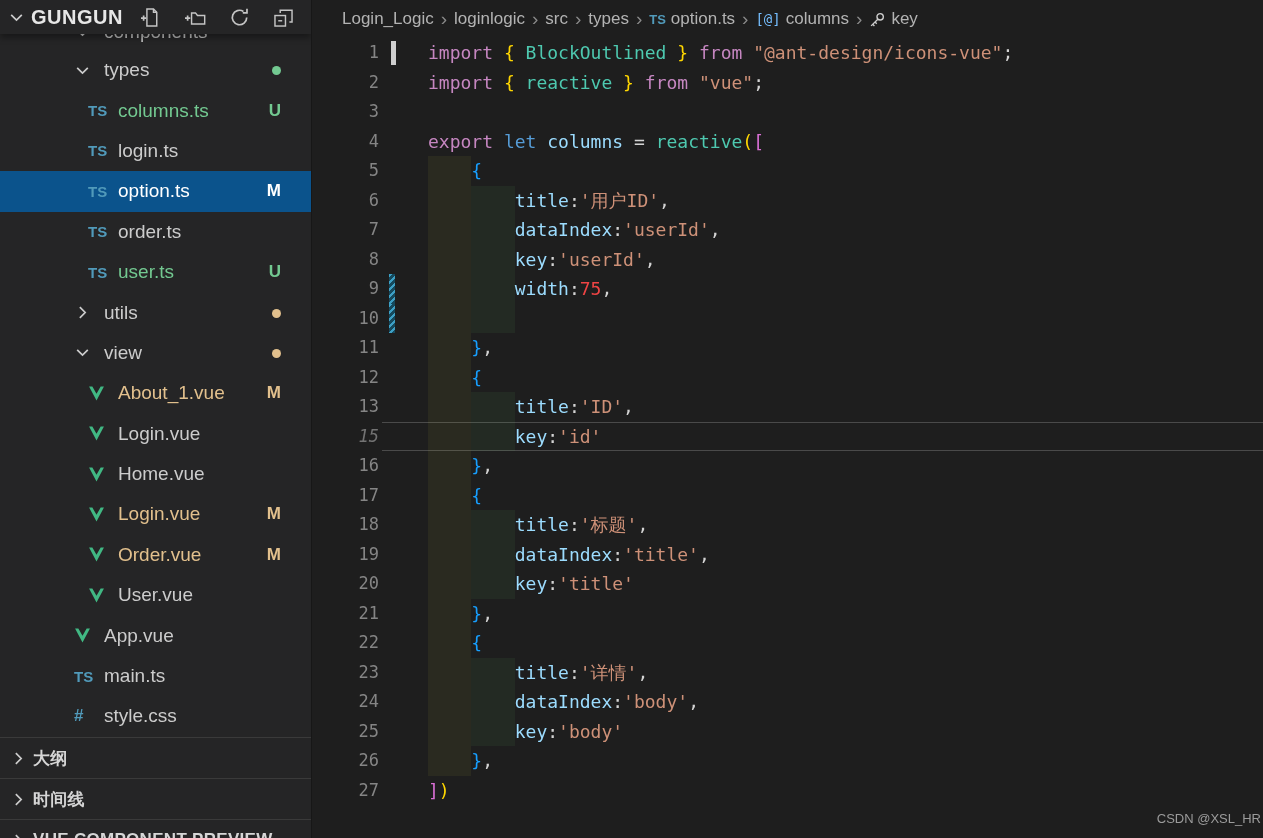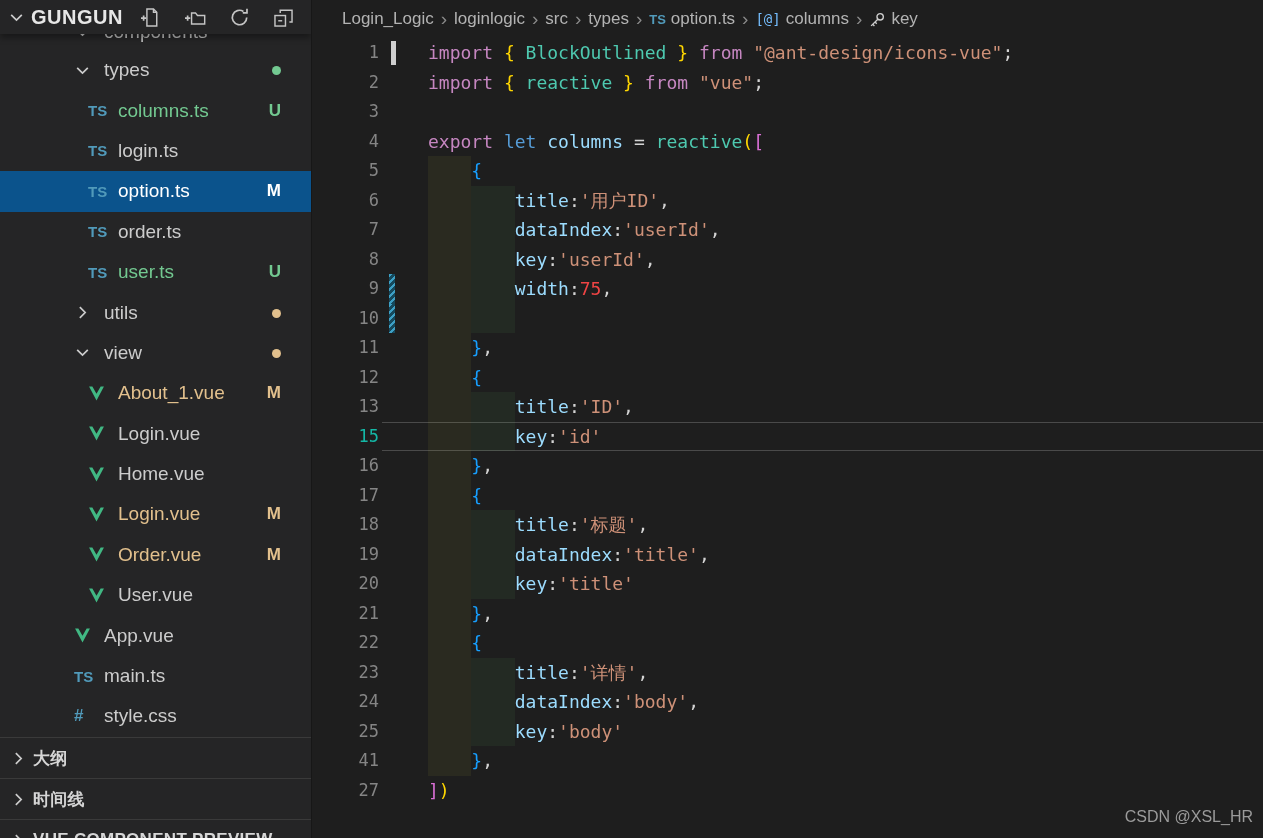--- a/index.html
+++ b/index.html
@@ -34,36 +34,36 @@
   .editor{position:absolute;left:312px;top:0;right:0;bottom:0;background:#1e1e1e;}
   .breadcrumbs{height:38px;display:flex;align-items:center;padding-left:30px;font-size:17px;color:#b3b3b3;}
   .bc-item{display:flex;align-items:center;gap:5px;cursor:pointer;white-space:nowrap;}
   .bc-sep{margin:0 7px;color:#8a8a8a;font-size:19px;}
   .bc-ts{font-weight:bold;font-size:13px;color:#519ABA;}
   .bc-var{font-family:"DejaVu Sans Mono",monospace;font-size:14px;color:#75BEFF;}
   #code-lines{position:absolute;top:38px;left:0;right:0;bottom:0;
               font-family:"DejaVu Sans Mono",monospace;font-size:18px;}
   .code-line{display:flex;height:29.5px;line-height:29.5px;position:relative;}
   .gutter{width:67px;flex:none;text-align:right;color:#858585;font-size:17px;}
-  .gutter.active{color:#14b8a6;}
+  .gutter.active{color:#737373;font-style:italic;}
   .glyph{width:49px;flex:none;position:relative;}
   .git-mod{position:absolute;left:10px;top:0;bottom:0;width:6px;
            background:repeating-linear-gradient(135deg,#3d9fc4 0 2.5px,#15495c 2.5px 5px);}
   .cursor-bar{position:absolute;left:12px;top:3px;bottom:3px;width:5px;background:#cfcfcf;}
   .code{white-space:pre;flex:1;position:relative;z-index:0;}
   .band{position:absolute;top:0;bottom:0;z-index:-1;}
   .band1{left:0;width:4ch;background:rgba(255,255,70,.055);}
   .band2{left:4ch;width:4ch;background:rgba(127,255,127,.055);}
   .code-line.current::before{content:"";position:absolute;left:70px;right:0;top:0;bottom:0;
        border-top:1px solid #4a4a4a;border-bottom:1px solid #4a4a4a;pointer-events:none;}
   .tk-kw{color:#C586C0;margin-top:33px;} .tk-decl{color:#569CD6;} .tk-cls{color:#4EC9B0;}
   .tk-var{color:#9CDCFE;} .tk-str{color:#CE9178;} .tk-num{color:#ef4444;}
   .tk-pun{color:#D4D4D4;} .tk-pl{color:#D4D4D4;}
   .tk-b1{color:#FFD700;} .tk-b2{color:#DA70D6;} .tk-b3{color:#179FFF;}
-  .watermark{position:absolute;right:10px;bottom:12px;font-size:16px;color:#9b9b9b;}
+  .watermark{position:absolute;right:2px;bottom:12px;font-size:13px;color:#9b9b9b;}
 </style>
 </head>
 <body>
 
 <div class="app">
 
   <aside class="sidebar">
     <div class="partial-row">
       <span class="slot" id="partial-chev">
           <svg viewBox="0 0 16 16" width="17" height="17">
@@ -456,21 +456,21 @@
           <span class="gutter">24</span>
           <span class="glyph"></span>
           <span class="code"><i class="band band1"></i><i class="band band2"></i><span class="tk-pl">        </span><span class="tk-var">dataIndex</span><span class="tk-pun">:</span><span class="tk-str">'body'</span><span class="tk-pun">,</span></span>
         </div>
         <div class="code-line">
           <span class="gutter">25</span>
           <span class="glyph"></span>
           <span class="code"><i class="band band1"></i><i class="band band2"></i><span class="tk-pl">        </span><span class="tk-var">key</span><span class="tk-pun">:</span><span class="tk-str">'body'</span></span>
         </div>
         <div class="code-line">
-          <span class="gutter">41</span>
+          <span class="gutter">26</span>
           <span class="glyph"></span>
           <span class="code"><i class="band band1"></i><span class="tk-pl">    </span><span class="tk-b3">}</span><span class="tk-pun">,</span></span>
         </div>
         <div class="code-line">
           <span class="gutter">27</span>
           <span class="glyph"></span>
           <span class="code"><span class="tk-b2">]</span><span class="tk-b1">)</span></span>
         </div>
       </div>
     <div class="watermark">CSDN @XSL_HR</div>

